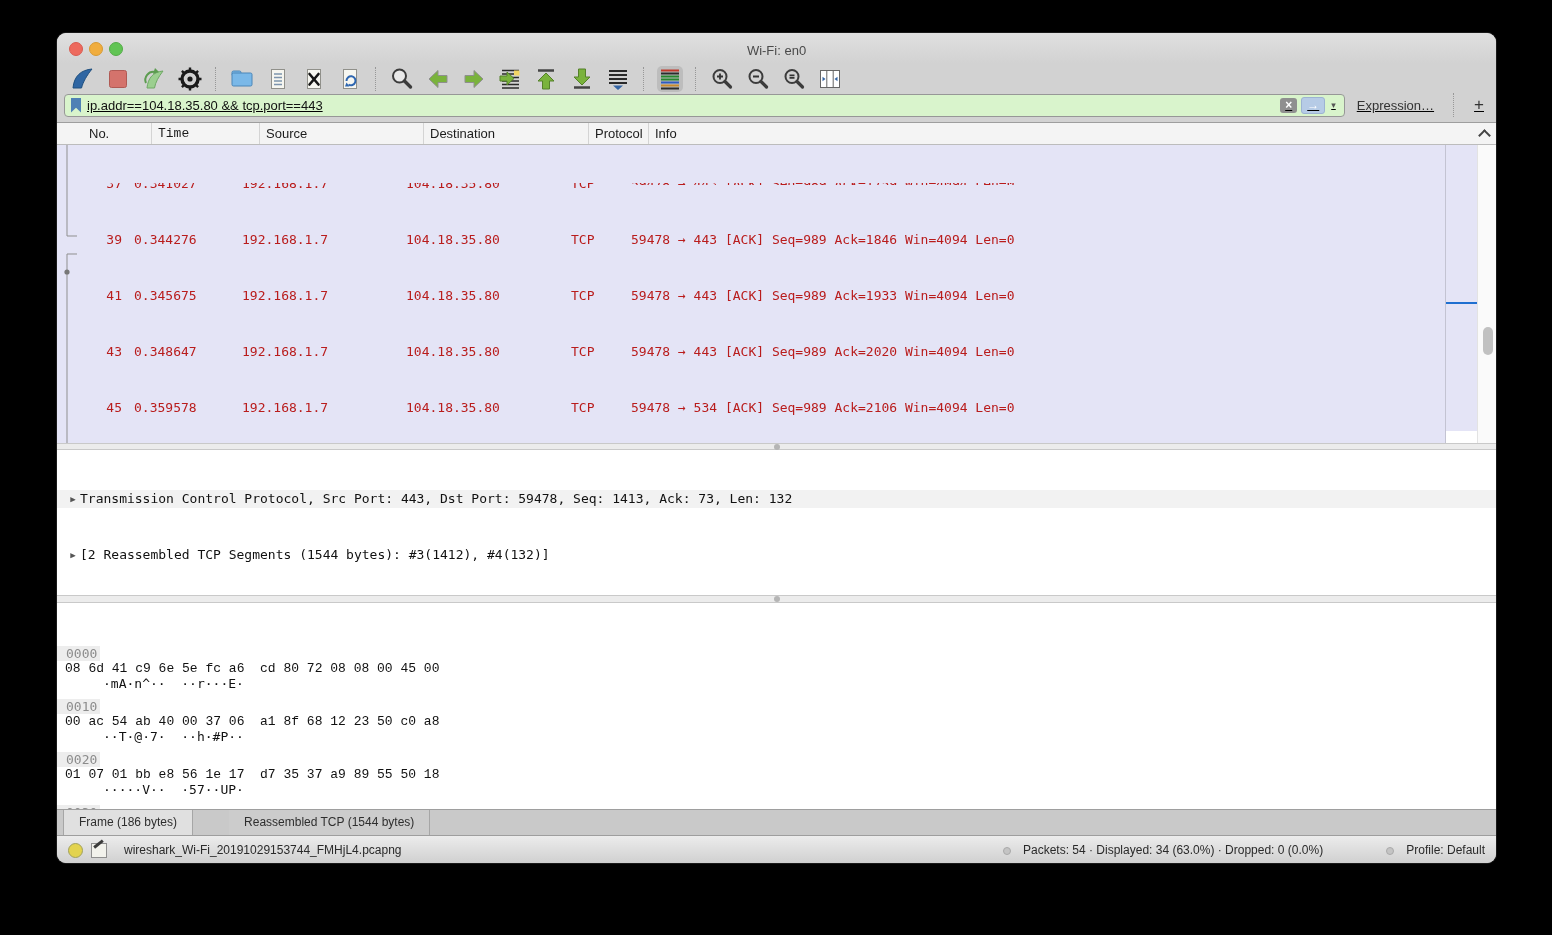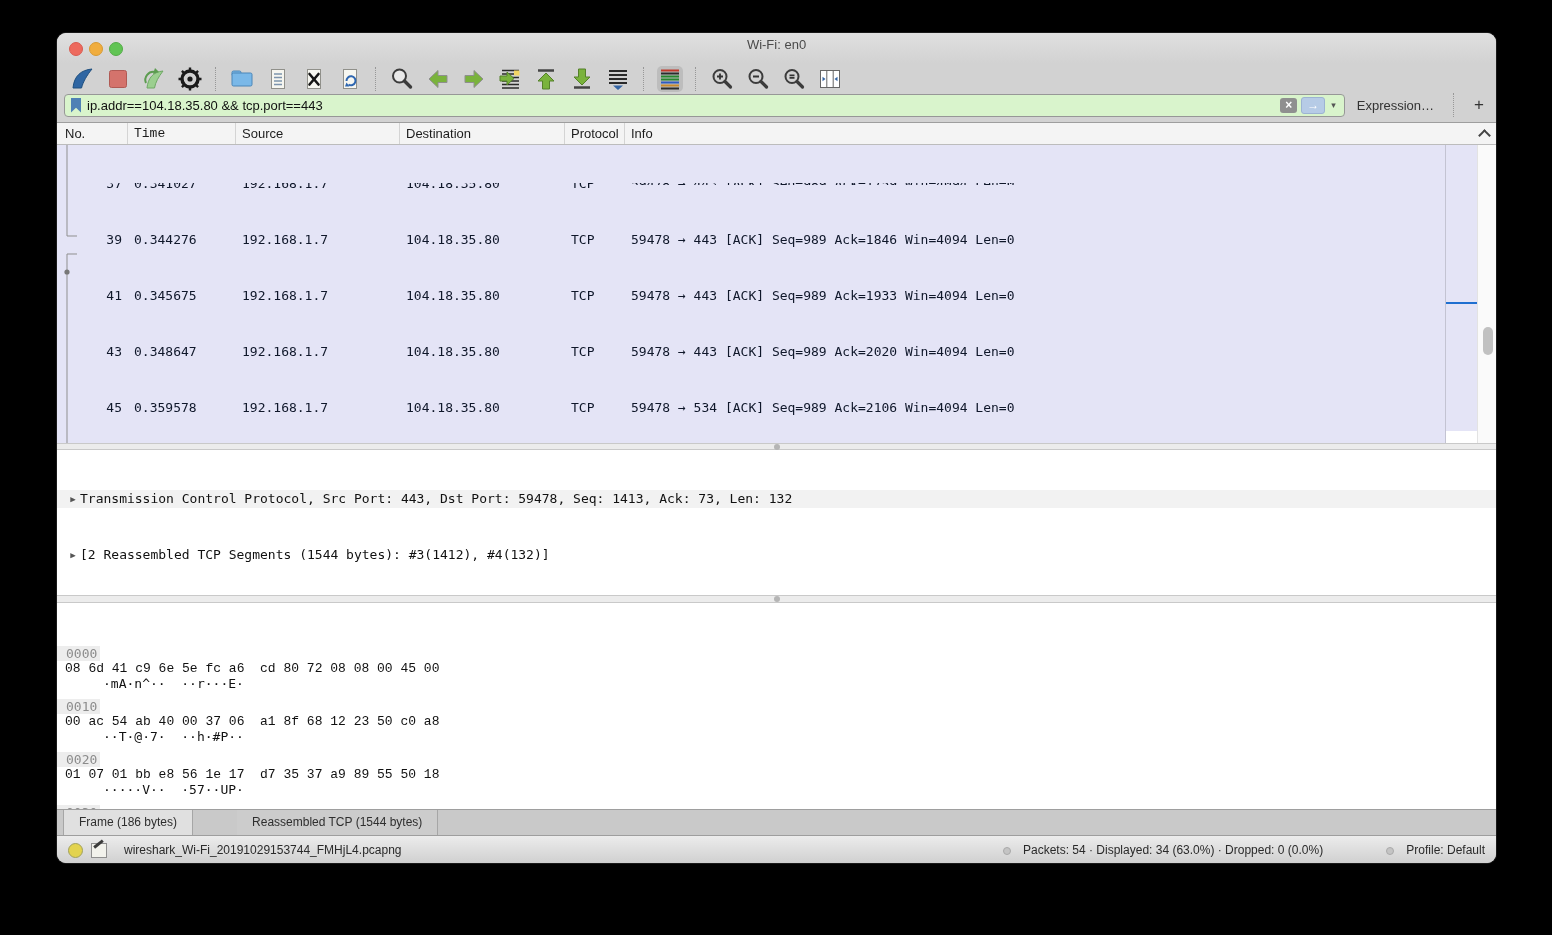--- a/index.html
+++ b/index.html
@@ -6,51 +6,51 @@
     font-family:"Liberation Sans",sans-serif;-webkit-font-smoothing:antialiased;}
   .mono{font-family:"DejaVu Sans Mono",monospace;white-space:pre;}
   #win{position:absolute;left:57px;top:33px;width:1439px;height:830px;background:#d4d4d4;
     border-radius:9px;overflow:hidden;box-shadow:0 0 0 1px #1a1a1a;}
   
   .titlebar{height:30px;position:relative;background:linear-gradient(#e0e0e0,#d2d2d2);}
   .tl{position:absolute;top:9px;width:12px;height:12px;border-radius:50%;}
   .tl.red{left:12px;background:#ed6a5e;border:1px solid #d95b50;}
   .tl.yel{left:32px;background:#f0ad3e;border:1px solid #d79a33;}
   .tl.grn{left:52px;background:#61c454;border:1px solid #53ab47;}
-  .wtitle{position:absolute;left:0;right:0;top:4px;text-align:center;font-size:13px;color:#4a4a4a;}
+  .wtitle{position:absolute;left:0;right:0;top:10px;text-align:center;font-size:13px;color:#4a4a4a;}
   
   .toolbar{height:32px;background:#d2d2d2;display:flex;align-items:center;padding-left:7px;}
   .ticon{width:26px;height:26px;margin:0 5px;flex:none;}
   .tsep{width:1px;height:24px;border-left:1px dotted #979797;margin:0 7px;flex:none;}
   .pressed{background:#bdbdbd;border-radius:5px;}
   
   .filterbar{height:28px;background:#d2d2d2;display:flex;align-items:center;padding:0 8px 7px 7px;
-    border-bottom:1px solid #9e9e9e;box-sizing:border-box;}
+    border-bottom:1px solid #9e9e9e;box-sizing:border-box;text-decoration:underline;}
   .ffield{flex:1;height:21px;background:#d9f4cc;border:1px solid #979797;border-radius:4px;
     display:flex;align-items:center;padding:0 4px;}
   .bookmark{width:10px;height:15px;background:#4f81b5;margin:0 6px 0 2px;flex:none;
     clip-path:polygon(0 0,100% 0,100% 100%,50% 68%,0 100%);}
   .ftext{font-size:13px;color:#111;flex:1;}
   .fbtn{flex:none;display:flex;align-items:center;justify-content:center;border-radius:3px;
     font-size:12px;font-weight:bold;color:#fff;}
   .fclear{width:17px;height:15px;background:#8f8f8f;margin-right:4px;}
   .fapply{width:22px;height:15px;background:#b6cbe6;border:1px solid #9db3d2;color:#fff;}
   .fcaret{font-size:9px;color:#555;margin:0 4px 0 6px;}
   .fexpr{font-size:13px;color:#333;margin:0 12px 0 12px;}
   .fplus{font-size:17px;color:#333;margin-left:12px;margin-right:4px;}
   
   .lheader{height:22px;background:#f4f4f4;border-bottom:1px solid #bcbcbc;display:flex;
     font-size:13px;color:#1c1c1c;position:relative;box-sizing:border-box;}
   .hc{border-right:1px solid #d4d4d4;padding:3px 0 0 6px;box-sizing:border-box;flex:none;}
-  .hc1{width:71px;padding-left:8px;}.hc2{width:108px;font-family:Liberation Mono, monospace;}.hc3{width:164px;}.hc4{width:165px;}
+  .hc1{width:71px;padding-left:8px;margin-left:24px;}.hc2{width:108px;font-family:Liberation Mono, monospace;}.hc3{width:164px;}.hc4{width:165px;}
   .hc5{width:60px;}.hc6{flex:1;border-right:none;}
   .hchev{position:absolute;right:7px;top:8px;width:7px;height:7px;border-top:2px solid #444;
     border-left:2px solid #444;transform:rotate(45deg);}
   .plist{height:298px;background:#e4e4f6;position:relative;overflow:hidden;}
-  .prow{display:flex;height:18px;line-height:18px;font-size:13px;color:#0f172a;}
+  .prow{display:flex;height:18px;line-height:18px;font-size:13px;color:#b91c1c;}
   .prow.partial{height:10px;overflow:hidden;}
   .prow.partial>span{position:relative;top:-8px;}
   .pc{flex:none;box-sizing:border-box;}
   .c-no{width:71px;text-align:right;padding-right:6px;}
   .c-time{width:108px;padding-left:6px;}
   .c-src{width:164px;padding-left:6px;}
   .c-dst{width:165px;padding-left:6px;}
   .c-proto{width:60px;padding-left:6px;}
   .c-info{flex:1;padding-left:6px;overflow:hidden;}
   .treelines{position:absolute;left:0;top:0;pointer-events:none;}
@@ -71,21 +71,21 @@
   .drow.stripe{background:#f2f2f2;}
   .dmark{flex:none;width:14px;text-align:center;font-size:9px;color:#555;line-height:19px;}
   .i0{padding-left:9px;}
   
   .bytes{height:206px;background:#fff;padding-top:5px;box-sizing:border-box;overflow:hidden;}
   .hrow{height:15px;line-height:15px;font-size:13px;display:flex;flex-direction:column;}
   .off{flex:none;width:43px;padding-left:9px;background:#ededed;color:#8c8c8c;box-sizing:border-box;}
   .hx{flex:none;margin-left:8px;color:#111;font-family:Liberation Mono, monospace;}
   .asc{flex:none;margin-left:46px;color:#111;}
   
-  .tabbar{height:26px;background:#c9c9c9;border-top:1px solid #9e9e9e;display:flex;box-sizing:border-box;gap:8px;}
+  .tabbar{height:26px;background:#c9c9c9;border-top:1px solid #9e9e9e;display:flex;box-sizing:border-box;}
   .tab{height:100%;line-height:24px;font-size:12px;color:#2e2e2e;padding:0 15px;
     border-right:1px solid #a6a6a6;box-sizing:border-box;margin-left:36px;}
   .tab.active{background:#e0e0e0;border-left:1px solid #a6a6a6;margin-left:6px;}
   .tab.inactive{background:#cccccc;}
   
   .statusbar{height:28px;background:linear-gradient(#ececec,#d0d0d0);border-top:1px solid #9e9e9e;
     position:relative;box-sizing:border-box;font-size:12px;color:#2a2a2a;}
   .expert{position:absolute;left:11px;top:7px;width:13px;height:13px;border-radius:50%;
     background:#e3d34e;border:1px solid #a0a05c;}
   .comment{position:absolute;left:34px;top:7px;width:14px;height:13px;background:#f2f2ec;

